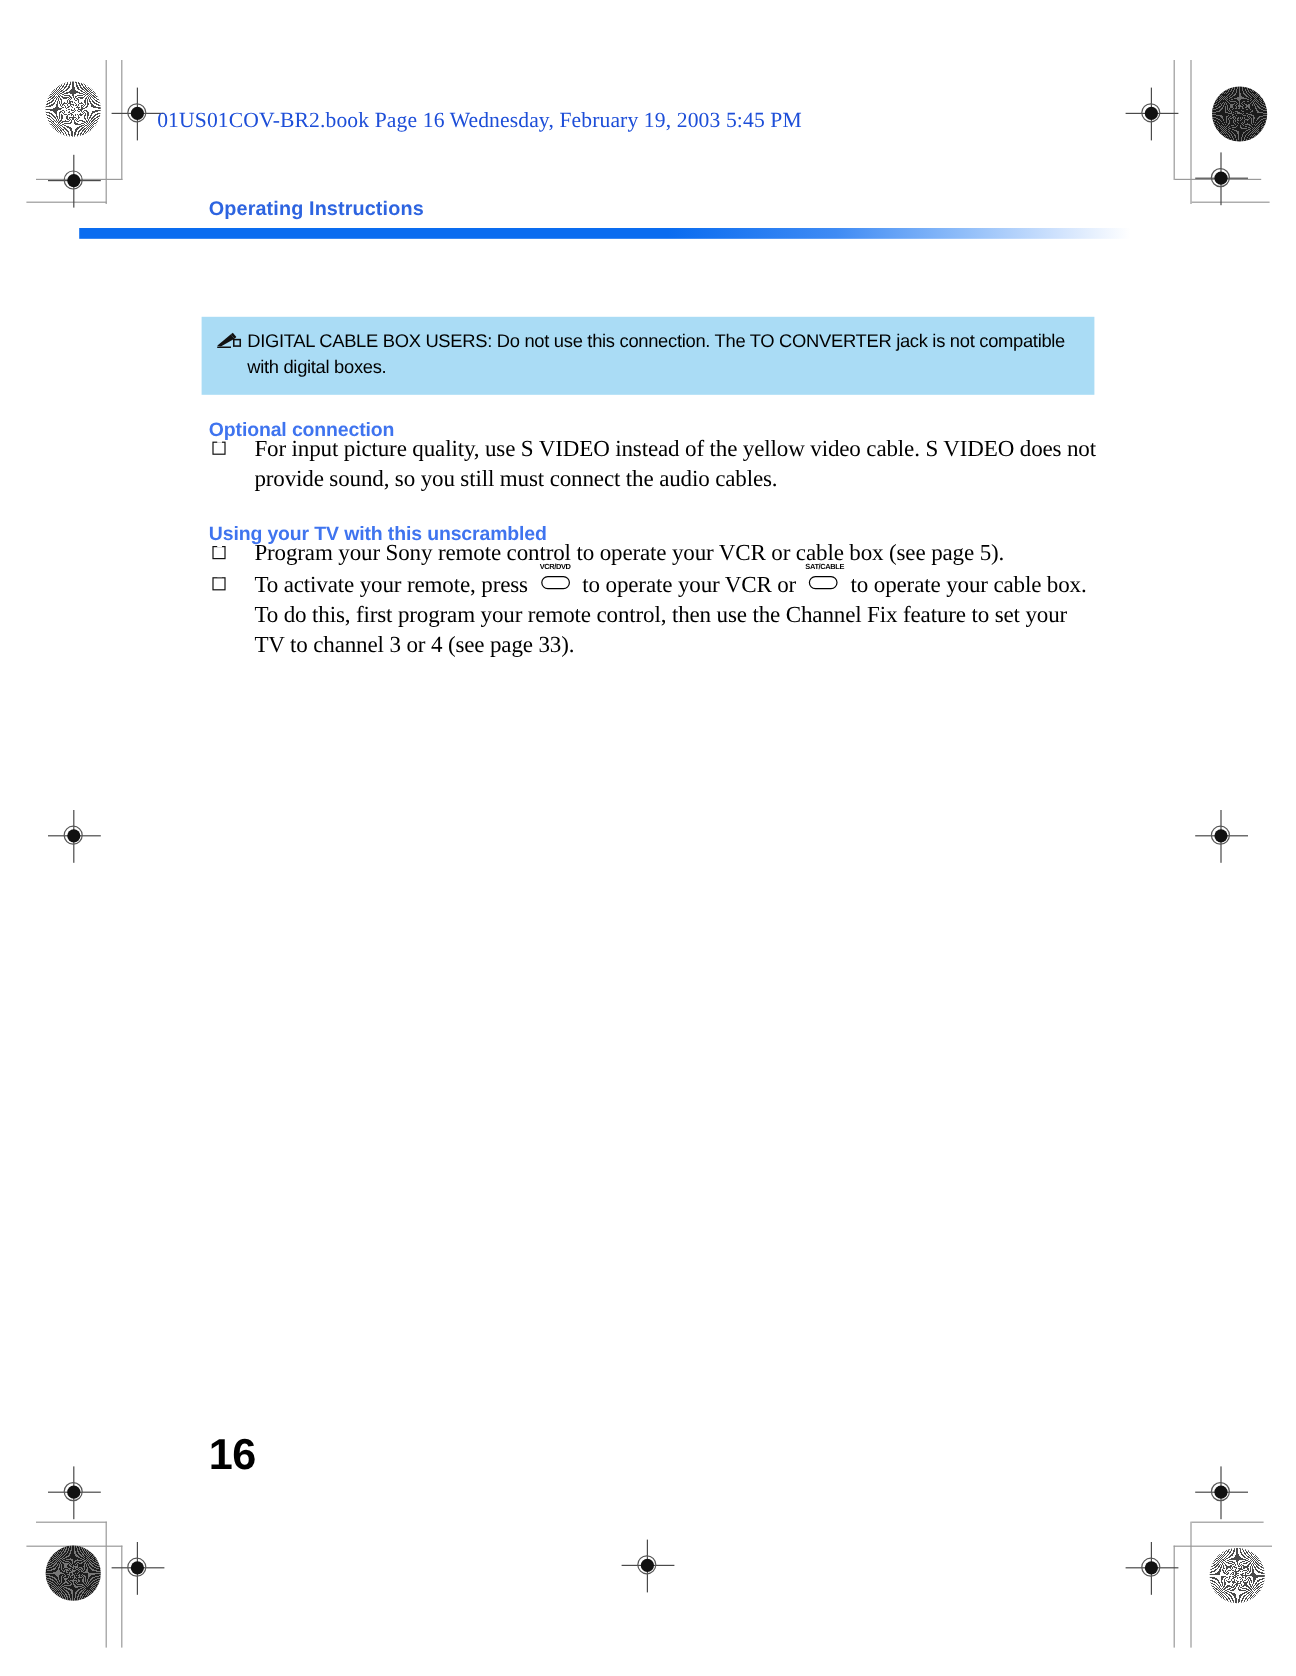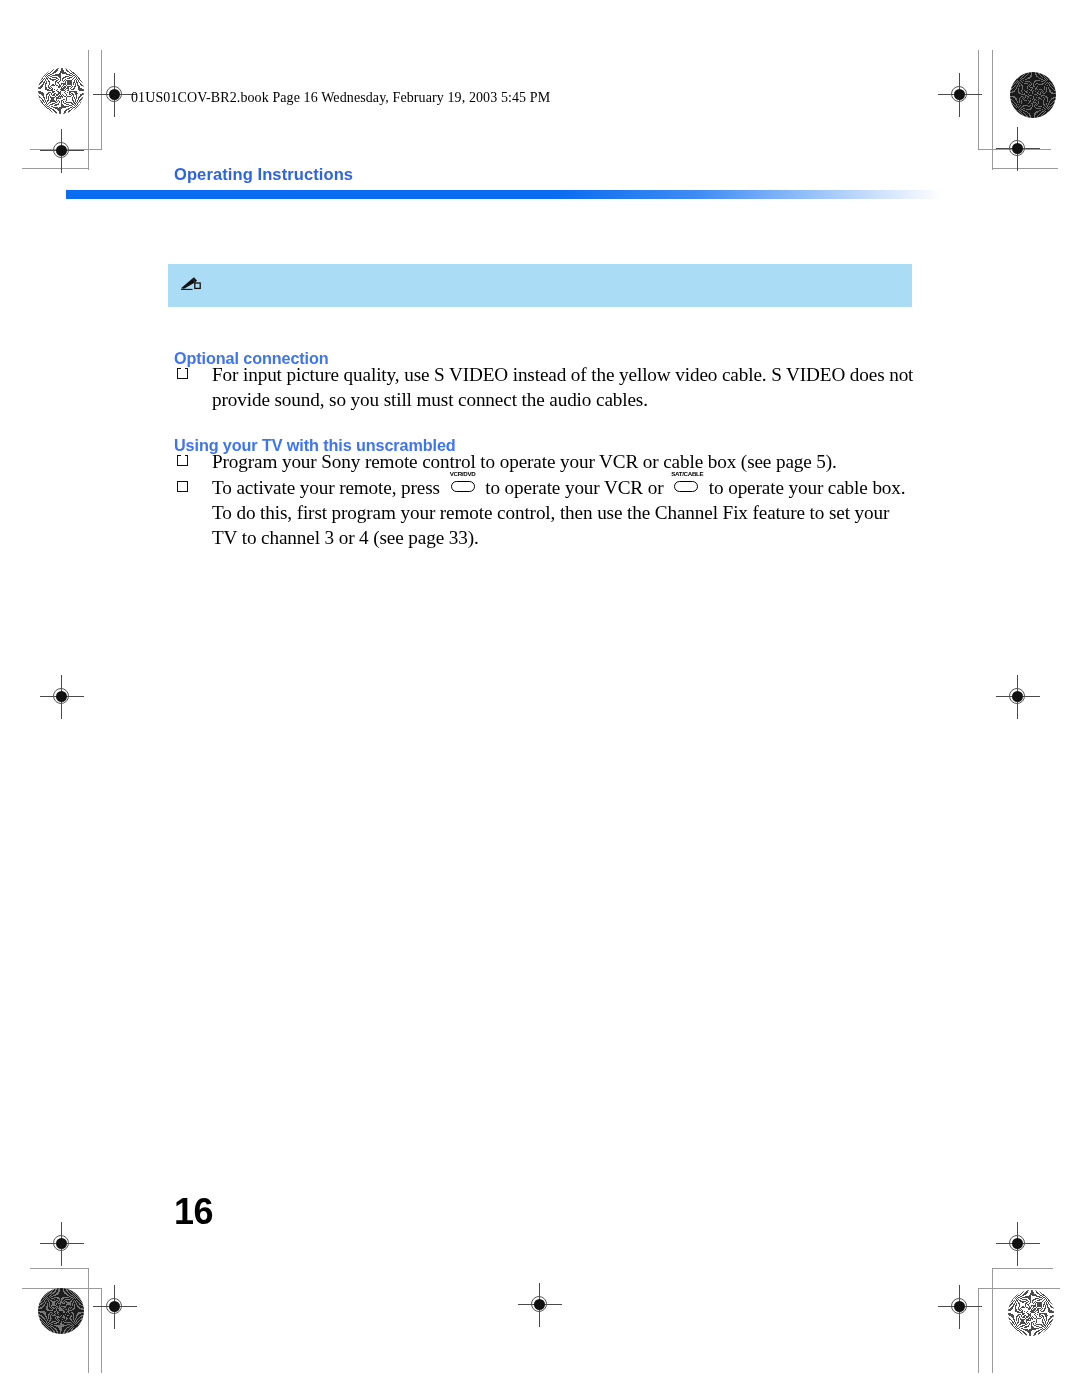--- a/index.html
+++ b/index.html
@@ -81,24 +81,24 @@
     background:
       repeating-conic-gradient(#1d1d1d 0deg 2.2deg, #777777 2.2deg 3.8deg);
   }
 
   
   .filename-line {
     position: absolute;
     left: 131px;
     top: 90px;
     font-family: "Liberation Serif", serif;
-    font-size: 14px;
+    font-size: 18px;
     letter-spacing: 0.1px;
     white-space: nowrap;
-    color: #000000;
+    color: #1d4ed8;
   }
 
   .running-head {
     position: absolute;
     left: 174px;
     top: 165px;
     font-family: "Liberation Sans", sans-serif;
     font-size: 16.5px;
     font-weight: bold;
     color: #2d64e0;
@@ -353,20 +353,21 @@
 
   <div class="note-box">
     <div class="note-icon">
       <svg width="22" height="15" viewBox="0 0 22 15" aria-hidden="true">
         <path d="M1 12.2 L12.4 2.6 L15.4 6.2 L4 12.8 Z" fill="#111"></path>
         <path d="M12.4 2.6 L14.0 1.2 L17.0 4.8 L15.4 6.2 Z" fill="#111"></path>
         <rect x="14.8" y="7.0" width="5.4" height="5.4" fill="none" stroke="#111" stroke-width="1.3"></rect>
         <path d="M1 13.4 L12.5 13.4" stroke="#111" stroke-width="1.1" fill="none"></path>
       </svg>
     </div>
+    <div class="note-text">DIGITAL CABLE BOX USERS: Do not use this connection. The TO CONVERTER jack is not compatible with digital boxes.</div>
   </div>
 
   <div class="sub-head" id="head-optional">Optional connection</div>
 
   <div class="bullet-list" id="list-optional">
       <div class="bullet-item"><span class="bullet-marker"></span><span>For input picture quality, use S VIDEO instead of the yellow video cable. S VIDEO does not provide sound, so you still must connect the audio cables.</span></div>
     </div>
 
   <div class="sub-head" id="head-using">Using your TV with this unscrambled</div>
 

